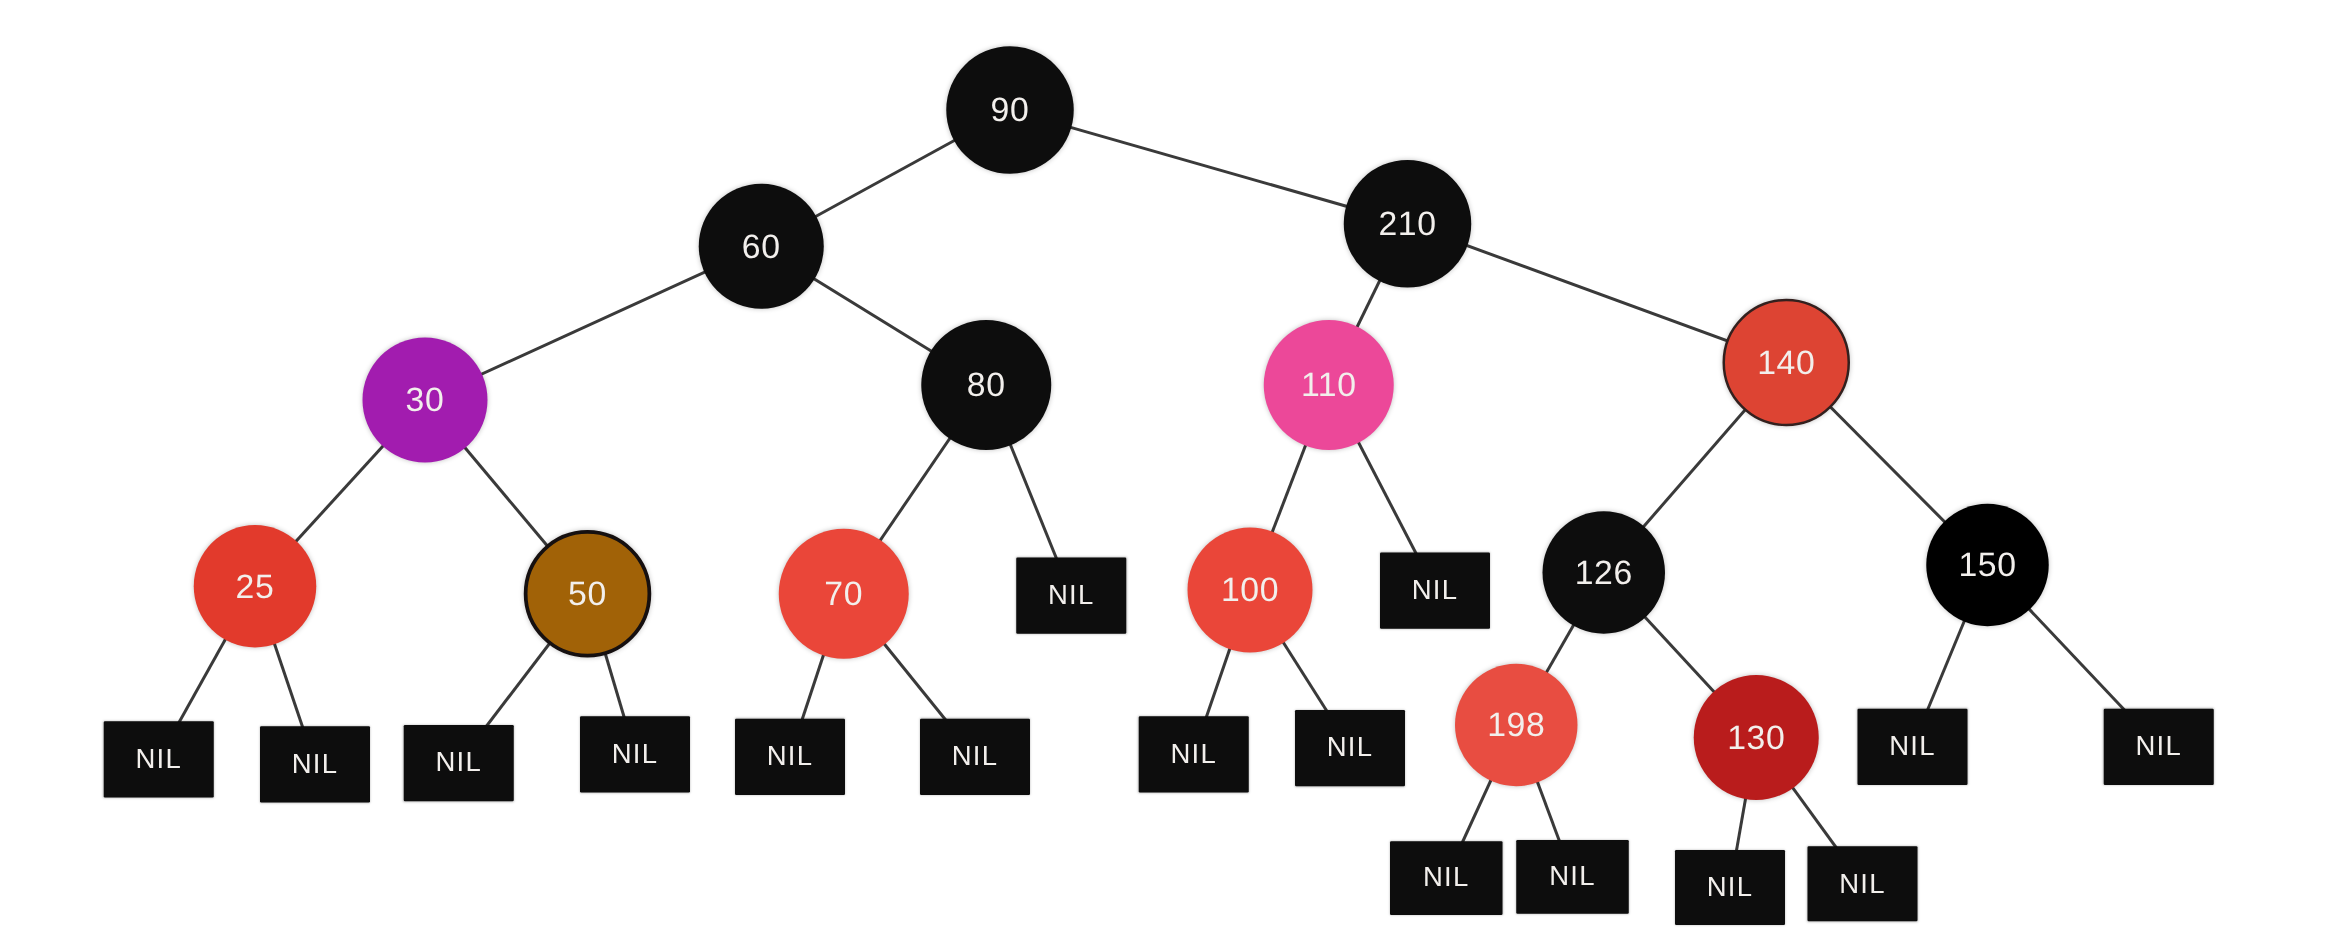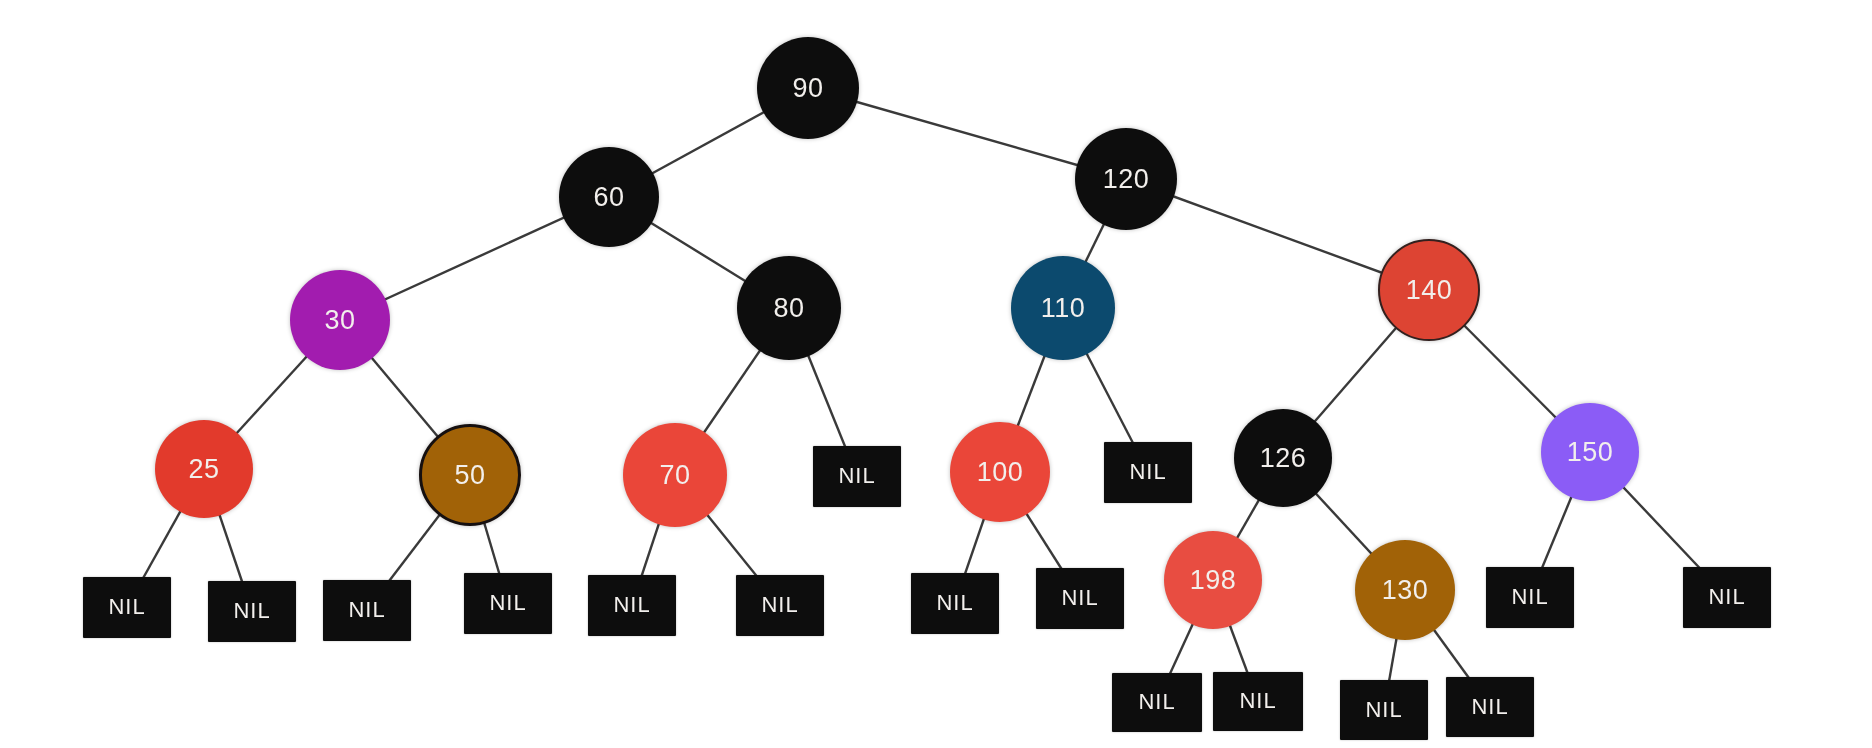--- a/index.html
+++ b/index.html
@@ -88,56 +88,56 @@
       <line x1="1405" y1="590" x2="1490" y2="707" stroke="#3a3a3a" stroke-width="2.4"></line>
     </svg>
   <div id="nodes">
       <div class="node circle" style="left: 757px; top: 37px; width: 102px; height: 102px; background: rgb(13, 13, 13);">
         <span class="lbl">90</span>
       </div>
       <div class="node circle" style="left: 559px; top: 147px; width: 100px; height: 100px; background: rgb(13, 13, 13);">
         <span class="lbl">60</span>
       </div>
       <div class="node circle" style="left: 1075px; top: 128px; width: 102px; height: 102px; background: rgb(13, 13, 13);">
-        <span class="lbl">120</span>
+        <span class="lbl">210</span>
       </div>
       <div class="node circle" style="left: 290px; top: 270px; width: 100px; height: 100px; background: #a21caf;">
         <span class="lbl">30</span>
       </div>
       <div class="node circle" style="left: 737px; top: 256px; width: 104px; height: 104px; background: rgb(13, 13, 13);">
         <span class="lbl">80</span>
       </div>
-      <div class="node circle" style="left: 1011px; top: 256px; width: 104px; height: 104px; background: #0c4a6e;">
+      <div class="node circle" style="left: 1011px; top: 256px; width: 104px; height: 104px; background: #ec4899;">
         <span class="lbl">110</span>
       </div>
       <div class="node circle" style="left: 1378px; top: 239px; width: 102px; height: 102px; background: rgb(221, 68, 51); border: 2.5px solid rgb(51, 32, 30);">
         <span class="lbl">140</span>
       </div>
       <div class="node circle" style="left: 155px; top: 420px; width: 98px; height: 98px; background: rgb(226, 58, 44);">
         <span class="lbl">25</span>
       </div>
       <div class="node circle" style="left: 419px; top: 424px; width: 102px; height: 102px; background: #a16207; border: 3px solid rgb(22, 16, 16);">
         <span class="lbl">50</span>
       </div>
       <div class="node circle" style="left: 623px; top: 423px; width: 104px; height: 104px; background: rgb(234, 70, 57);">
         <span class="lbl">70</span>
       </div>
       <div class="node circle" style="left: 950px; top: 422px; width: 100px; height: 100px; background: rgb(234, 70, 57);">
         <span class="lbl">100</span>
       </div>
       <div class="node circle" style="left: 1234px; top: 409px; width: 98px; height: 98px; background: rgb(13, 13, 13);">
         <span class="lbl">126</span>
       </div>
-      <div class="node circle" style="left: 1541px; top: 403px; width: 98px; height: 98px; background: #8b5cf6;">
+      <div class="node circle" style="left: 1541px; top: 403px; width: 98px; height: 98px; background: #000000;">
         <span class="lbl">150</span>
       </div>
       <div class="node circle" style="left: 1164px; top: 531px; width: 98px; height: 98px; background: rgb(232, 77, 65);">
         <span class="lbl">198</span>
       </div>
-      <div class="node circle" style="left: 1355px; top: 540px; width: 100px; height: 100px; background: #a16207;">
+      <div class="node circle" style="left: 1355px; top: 540px; width: 100px; height: 100px; background: #b91c1c;">
         <span class="lbl">130</span>
       </div>
       <div class="node rect" style="left: 813px; top: 445.5px; width: 88px; height: 61px; background: rgb(13, 13, 13);">
         <span class="lbl">NIL</span>
       </div>
       <div class="node rect" style="left: 1104px; top: 441.5px; width: 88px; height: 61px; background: rgb(13, 13, 13);">
         <span class="lbl">NIL</span>
       </div>
       <div class="node rect" style="left: 83px; top: 576.5px; width: 88px; height: 61px; background: rgb(13, 13, 13);">
         <span class="lbl">NIL</span>

